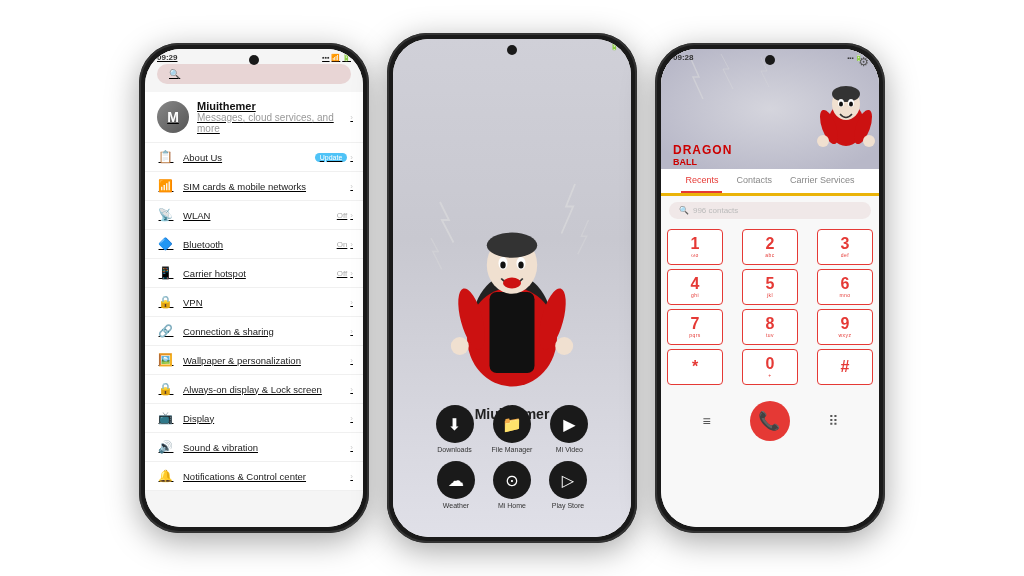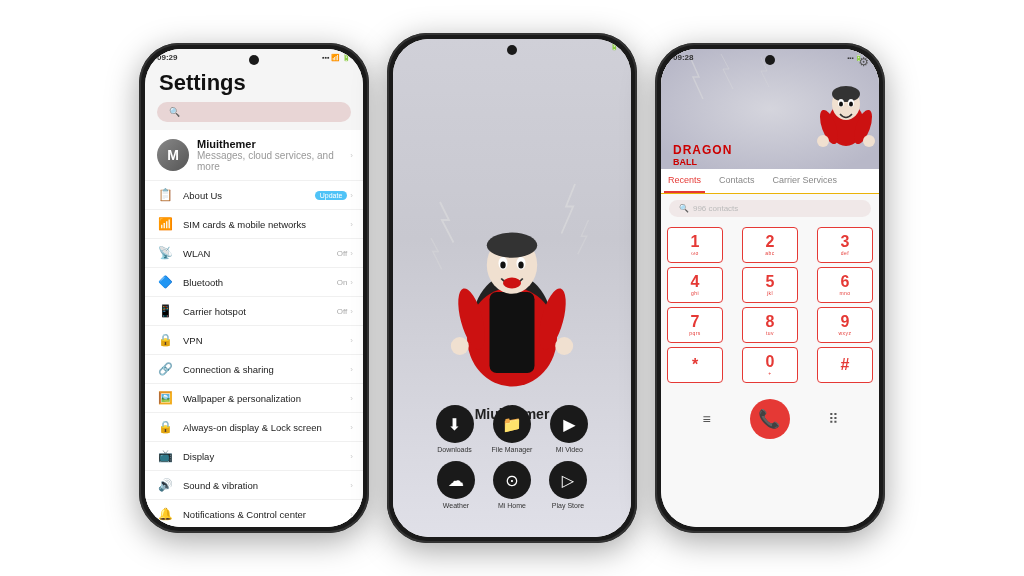--- a/index.html
+++ b/index.html
@@ -25,21 +25,21 @@
       flex-shrink: 0;
     }
     .phone-inner {
       border-radius: 36px;
       overflow: hidden;
       background: #fff;
       position: relative;
     }
 
     
-    .phone-1 { width: 230px; height: 490px; }
+    .phone-1 { width: 230px; height: 490px; text-decoration: underline; }
     .phone-1 .phone-inner { width: 218px; height: 478px; margin: 6px; }
 
     
     .phone-2 { width: 250px; height: 510px; }
     .phone-2 .phone-inner { width: 238px; height: 498px; margin: 6px; }
 
     
     .phone-3 { width: 230px; height: 490px; }
     .phone-3 .phone-inner { width: 218px; height: 478px; margin: 6px; }
 
@@ -222,23 +222,24 @@
     .settings-gear {
       position: absolute;
       top: 6px; right: 10px;
       font-size: 12px;
       color: #555;
       z-index: 10;
     }
     .dialer-tabs {
       display: flex;
       background: #fff;
-      border-bottom: 1px solid #eab308;
+      border-bottom: 3px solid #eab308;
       padding: 0 3px;
       gap: 10px;
+      justify-content: center;
     }
     .dialer-tab {
       font-size: 9px;
       padding: 6px 4px;
       cursor: pointer;
       color: #888;
       border-bottom: 2px solid transparent;
     }
     .dialer-tab.active { color: #e53935; border-bottom-color: #e53935; }
 
@@ -329,21 +330,20 @@
     <div class="punch-hole"></div>
     <div class="settings-screen">
       <div class="status-bar settings-status">
         <span class="time">09:29</span>
         <div class="status-icons">
           <span class="status-icon">▪▪▪</span>
           <span class="status-icon">📶</span>
           <span class="status-icon">🔋</span>
         </div>
       </div>
-      <div class="settings-title">Settings</div>
       <div class="search-bar">
         <span class="search-bar-icon">🔍</span>
         <span style="font-size:9px;color:#bbb;"></span>
       </div>
 
       <div class="profile-item">
         <div class="avatar">M</div>
         <div class="profile-text">
           <div class="profile-name">Miuithemer</div>
           <div class="profile-sub">Messages, cloud services, and more</div>

